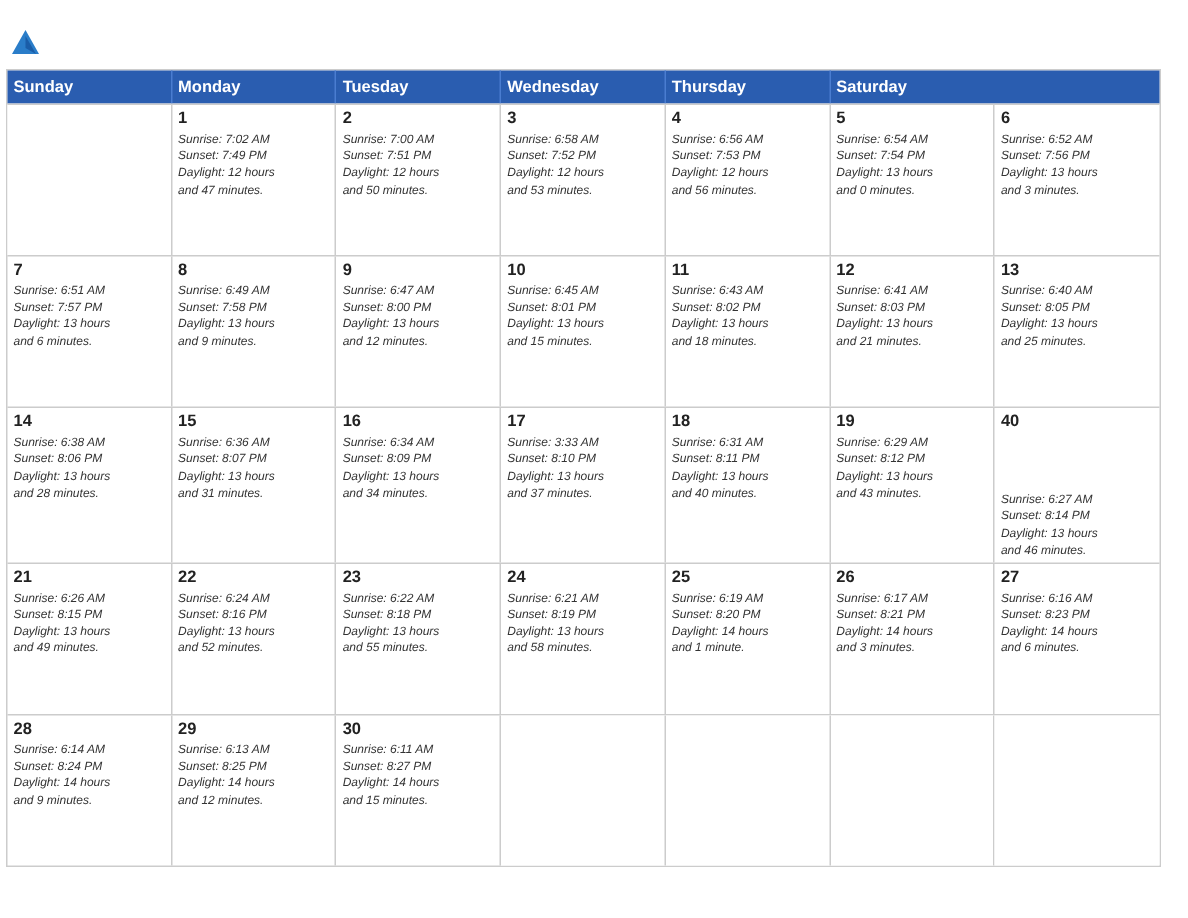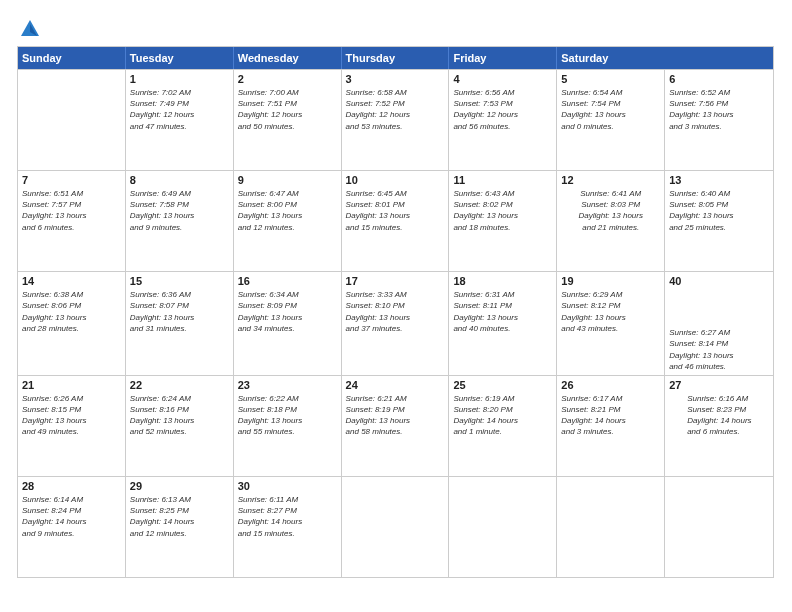--- a/index.html
+++ b/index.html
@@ -6,21 +6,21 @@
     body {
       font-family: Arial, sans-serif;
       background: #fff;
       width: 792px;
       height: 612px;
       overflow: hidden;
     }
     .page {
       width: 792px;
       height: 588px;
-      padding: 18px 18px 10px 17px;
+      padding: 18px 18px 10px 4px;
       display: flex;
       flex-direction: column;
     }
     .header {
       display: flex;
       justify-content: space-between;
       align-items: flex-start;
       margin-bottom: 10px;
     }
     .logo {
@@ -127,24 +127,24 @@
     </div>
     <div class="title-section">
       <div class="calendar-title"></div>
       <div class="calendar-subtitle"></div>
     </div>
   </div>
 
   <div class="calendar">
     <div class="cal-header-row">
     <div class="cal-header-cell">Sunday</div>
+        <div class="cal-header-cell">Monday</div>
         <div class="cal-header-cell">Tuesday</div>
         <div class="cal-header-cell">Wednesday</div>
         <div class="cal-header-cell">Thursday</div>
-        <div class="cal-header-cell">Friday</div>
         <div class="cal-header-cell">Saturday</div>
       </div>
     <div class="cal-body">
     <div class="cal-week">
           <div class="cal-cell empty"></div>
           <div class="cal-cell">
             <span class="day-number">1</span>
             <div class="day-info" style="white-space: pre-line;">Sunrise: 7:02 AM
 Sunset: 7:49 PM
 Daylight: 12 hours
@@ -217,21 +217,21 @@
           </div>
           <div class="cal-cell">
             <span class="day-number">11</span>
             <div class="day-info" style="white-space: pre-line;">Sunrise: 6:43 AM
 Sunset: 8:02 PM
 Daylight: 13 hours
 and 18 minutes.</div>
           </div>
           <div class="cal-cell">
             <span class="day-number">12</span>
-            <div class="day-info" style="white-space: pre-line; text-align: center;">Sunrise: 6:41 AM
+            <div class="day-info" style="white-space: pre-line;">Sunrise: 6:41 AM
 Sunset: 8:03 PM
 Daylight: 13 hours
 and 21 minutes.</div>
           </div>
           <div class="cal-cell">
             <span class="day-number">13</span>
             <div class="day-info" style="white-space: pre-line;">Sunrise: 6:40 AM
 Sunset: 8:05 PM
 Daylight: 13 hours
 and 25 minutes.</div>
@@ -326,21 +326,21 @@
           </div>
           <div class="cal-cell">
             <span class="day-number">26</span>
             <div class="day-info" style="white-space: pre-line;">Sunrise: 6:17 AM
 Sunset: 8:21 PM
 Daylight: 14 hours
 and 3 minutes.</div>
           </div>
           <div class="cal-cell">
             <span class="day-number">27</span>
-            <div class="day-info" style="white-space: pre-line; margin-left: 18px;">Sunrise: 6:16 AM
+            <div class="day-info" style="white-space: pre-line;">Sunrise: 6:16 AM
 Sunset: 8:23 PM
 Daylight: 14 hours
 and 6 minutes.</div>
           </div>
         </div>
         <div class="cal-week">
           <div class="cal-cell">
             <span class="day-number">28</span>
             <div class="day-info" style="white-space: pre-line;">Sunrise: 6:14 AM
 Sunset: 8:24 PM

